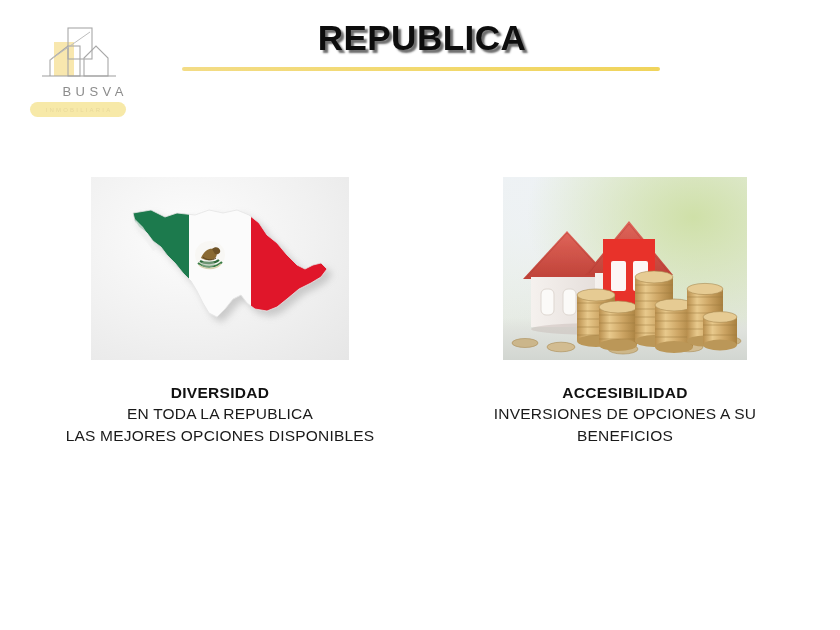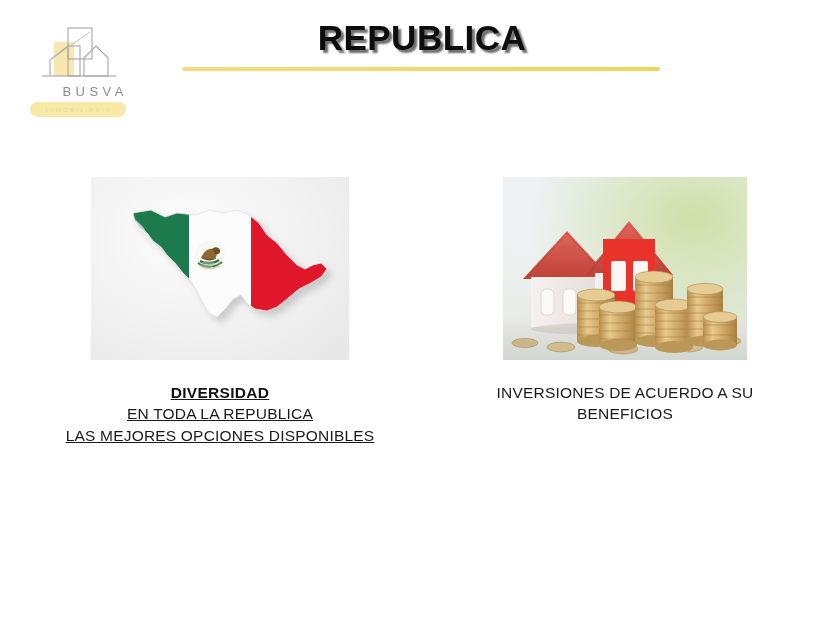--- a/index.html
+++ b/index.html
@@ -83,21 +83,21 @@
     height: 4px;
     background: linear-gradient(90deg, #f3dc86 0%, #f2d96f 50%, #f0d45c 100%);
     border-radius: 2px;
   }
 
   
   .col {
     position: absolute;
     top: 177px;
   }
-  .col-left  { left: 20px;  width: 400px; text-decoration: underline; }
+  .col-left  { left: 20px;  width: 400px; }
   .col-right { left: 430px; width: 390px; }
 
   .photo {
     position: relative;
     overflow: hidden;
     margin: 0 auto;
   }
   .photo-map   { width: 258px; height: 183px; background: #f3f3f3; }
   .photo-house { width: 244px; height: 183px; background: #eef1ea; }
 
@@ -359,18 +359,19 @@
         <ellipse cx="217" cy="168" rx="17" ry="5.4" fill="#bb9758"></ellipse>
         <g stroke="#9d7c41" stroke-width="0.7" opacity="0.75">
           <line x1="200" y1="148" x2="234" y2="148"></line>
             <line x1="200" y1="158" x2="234" y2="158"></line>
         </g>
       </g>
     </svg>
   </div>
 
   <div class="caption">
+    <div class="caption-title">ACCESIBILIDAD</div>
     <div class="caption-body">
-      <span>INVERSIONES DE ACUERDO A SU</span>
+      <span>INVERSIONES DE OPCIONES A SU</span>
       <span>BENEFICIOS</span>
     </div>
   </div>
 </div>
 
 </body></html>

